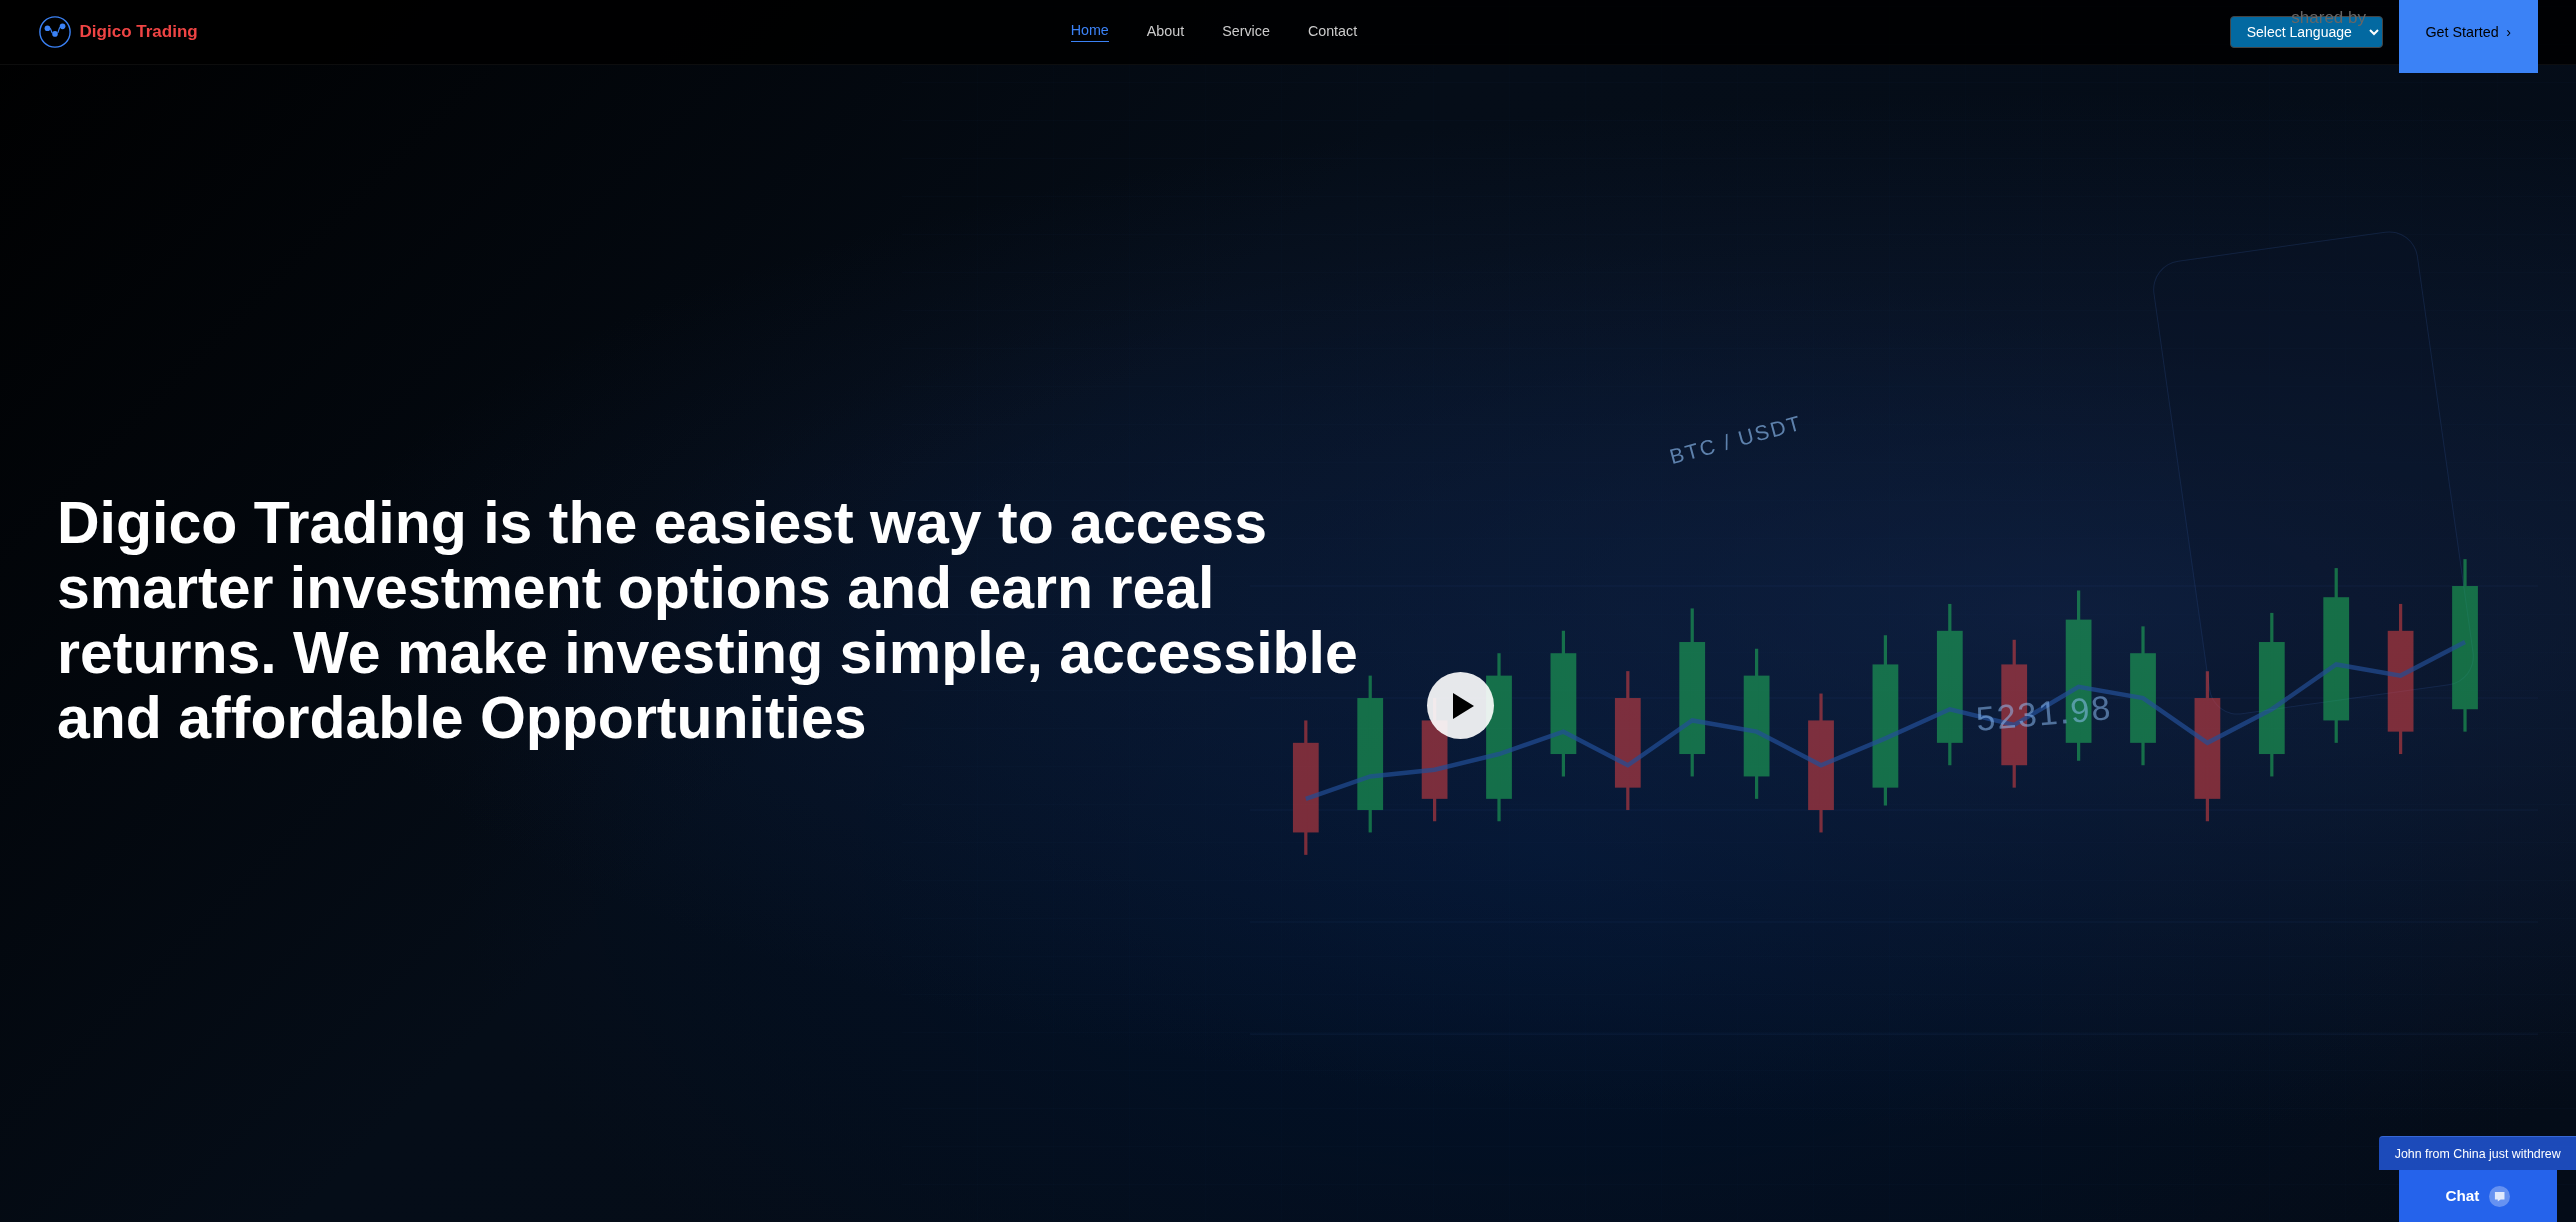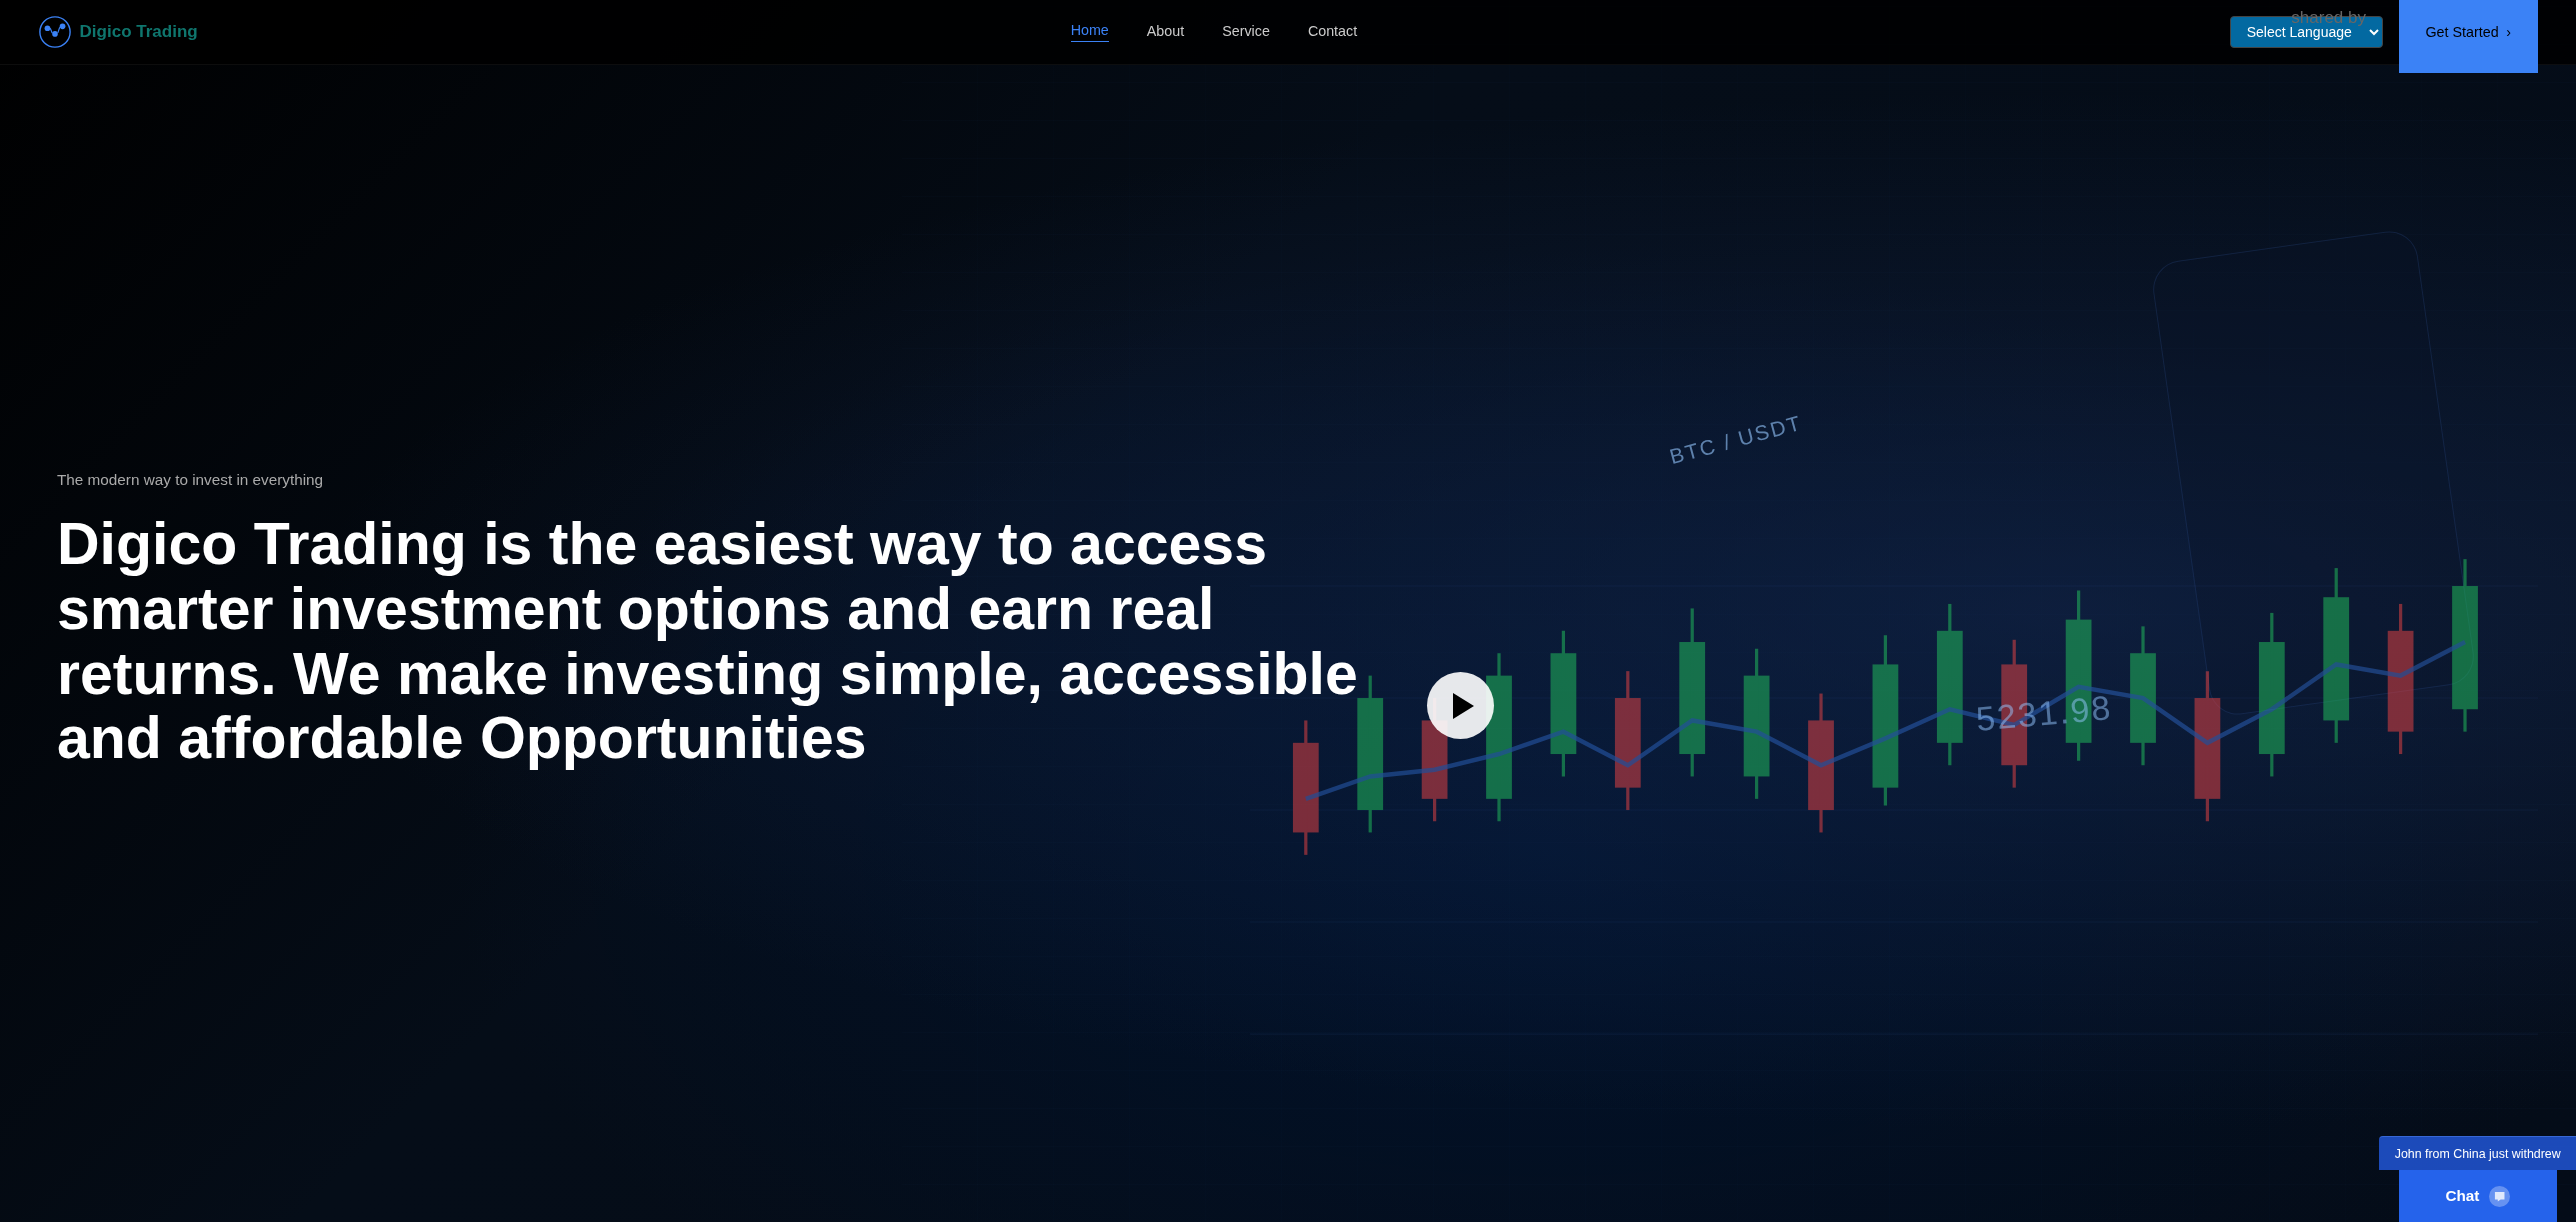--- a/index.html
+++ b/index.html
@@ -33,21 +33,21 @@
       align-items: center;
       gap: 7.6px;
     }
 
     .logo-icon {
       width: 34px;
       height: 34px;
     }
 
     .logo-text {
-      color: #0f766e;
+      color: #ef4444;
       font-size: 17px;
       font-weight: 600;
     }
 
     .navbar-center {
       display: flex;
       align-items: flex-end;
       gap: 38px;
     }
 
@@ -415,21 +415,20 @@
       <line x1="536" y1="58" x2="536" y2="125" stroke="#ef4444" stroke-width="1.5"></line>
 
       <rect x="560" y="50" width="12" height="55" fill="#22c55e"></rect>
       <line x1="566" y1="38" x2="566" y2="115" stroke="#22c55e" stroke-width="1.5"></line>
 
       <polyline points="26,145 56,135 86,132 116,125 146,115 176,130 206,110 236,115 266,130 296,118 326,105 356,112 386,95 416,100 446,120 476,105 506,85 536,90 566,75" fill="none" stroke="rgba(59,130,246,0.7)" stroke-width="2"></polyline>
     </svg>
   </div>
 
   <div class="hero-content">
-    <p class="hero-subtitle">The modern way to invest in everything</p>
     <h1 class="hero-title">Digico Trading is the easiest way to access smarter investment options and earn real returns. We make investing simple, accessible and affordable Opportunities</h1>
   </div>
 
   <button class="play-button">
     <div class="play-triangle"></div>
   </button>
 </section>
 
 <div class="chat-widget">
   <div class="chat-notification">John from China just withdrew</div>

